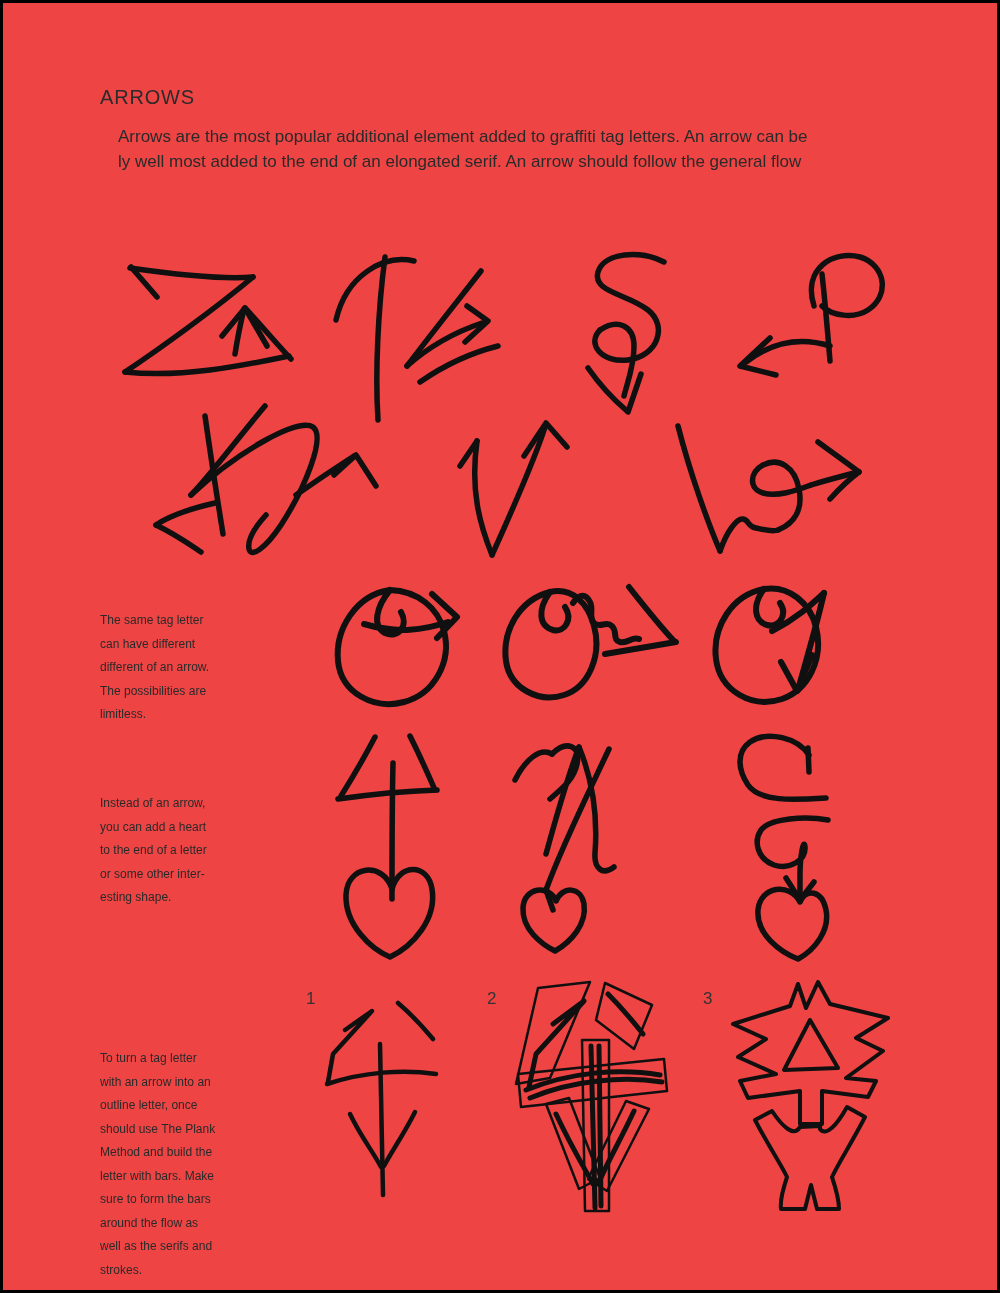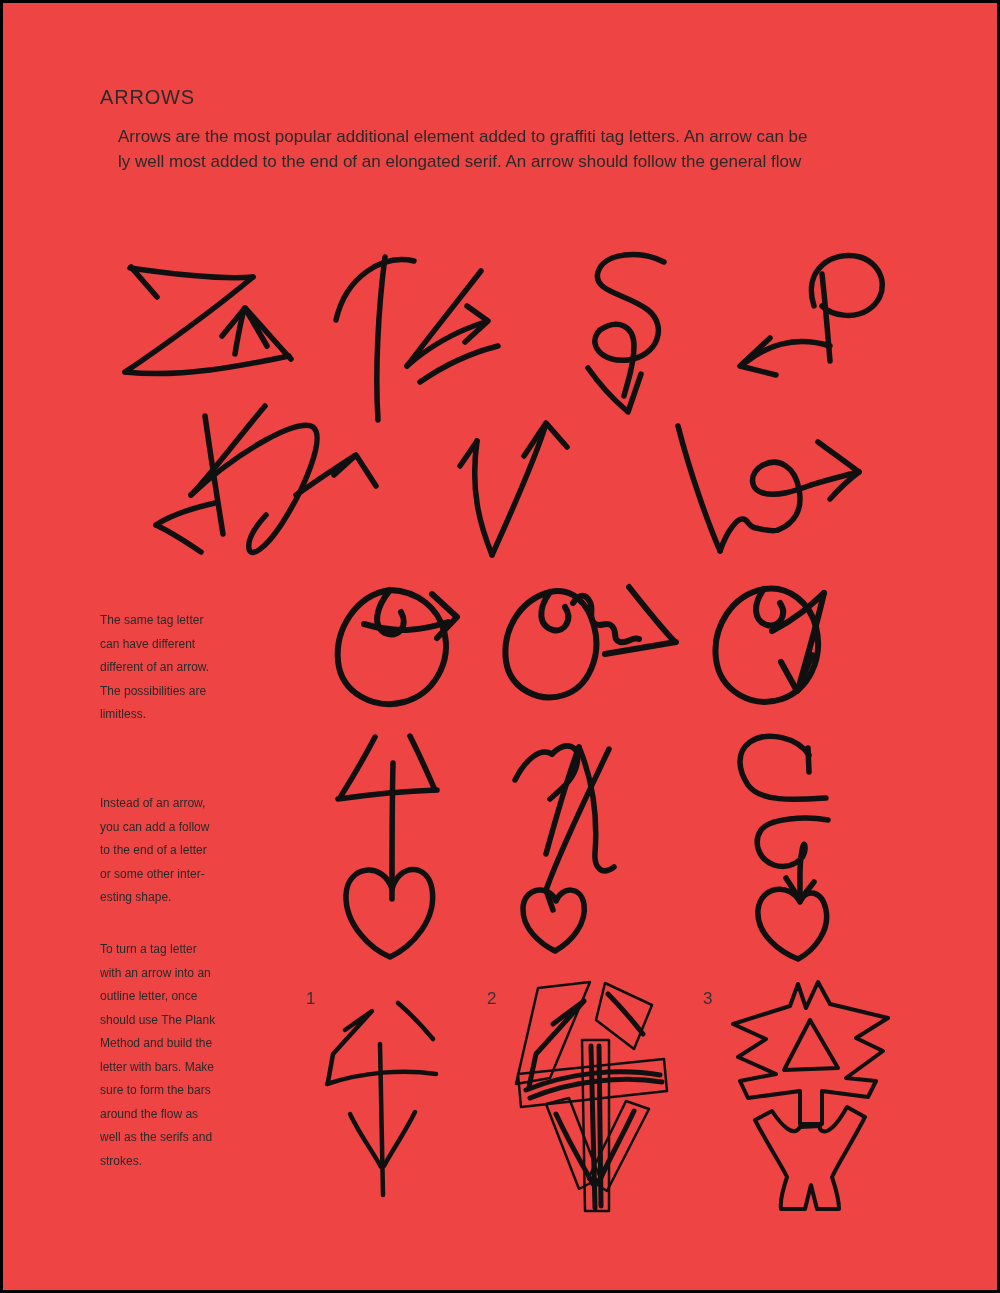--- a/index.html
+++ b/index.html
@@ -17,21 +17,21 @@
   .abs{position:absolute;}
   #page-title{
     left:97px;top:83px;
     font-size:20px;letter-spacing:0.8px;color:#2b2b2b;
   }
   .bodytext{white-space:nowrap;color:#2a2a2a;}
   #intro{left:97px;top:122px;font-size:17px;line-height:24.5px;margin-left:18px;}
   .sidetext{font-size:12px;line-height:23.5px;}
   #sec-variations{left:97px;top:606px;}
   #sec-hearts{left:97px;top:789px;}
-  #sec-plank{left:97px;top:935px;}
+  #sec-plank{left:97px;top:1044px;}
   .steplabel{font-size:17px;color:#333;}
   #step-label-1{left:303px;top:986px;}
   #step-label-2{left:484px;top:986px;}
   #step-label-3{left:700px;top:986px;}
   svg.fig{position:absolute;overflow:visible;}
   svg.fig path, svg.fig polyline{
     fill:none;stroke:#101010;stroke-linecap:round;stroke-linejoin:round;
   }
   .w55 path{stroke-width:5.5px;}
   .w6 path{stroke-width:6px;}
@@ -137,21 +137,21 @@
   <svg class="fig w6" style="left:700px;top:575px;" width="130" height="137" viewBox="0 0 130 137">
     <path d="M61,11 C 29,17 9,49 13,81 C 17,113 49,131 79,121 C 105,112 121,81 113,49 C 107,25 86,7 61,11"></path>
     <path d="M61,11 C 49,27 51,43 64,47 C 76,50 85,37 77,25"></path>
     <path d="M69,53 C 94,40 108,27 121,15"></path>
     <path d="M121,15 C 113,50 102,86 95,112"></path>
     <path d="M109,77 L94,113 L78,84"></path>
   </svg>
 
   <div id="sec-hearts" class="abs bodytext sidetext">
     <div>Instead of an arrow,</div>
-    <div>you can add a follow</div>
+    <div>you can add a heart</div>
     <div>to the end of a letter</div>
     <div>or some other inter-</div>
     <div>esting shape.</div>
   </div>
 
   <svg class="fig w55" style="left:330px;top:730px;" width="110" height="228" viewBox="0 0 110 228">
     <path d="M42,4 C 31,25 18,47 8,63"></path>
     <path d="M77,3 C 86,21 95,41 102,57"></path>
     <path d="M5,66 C 40,61 75,58 104,57"></path>
     <path d="M60,30 C 59,70 59,115 59,166"></path>

